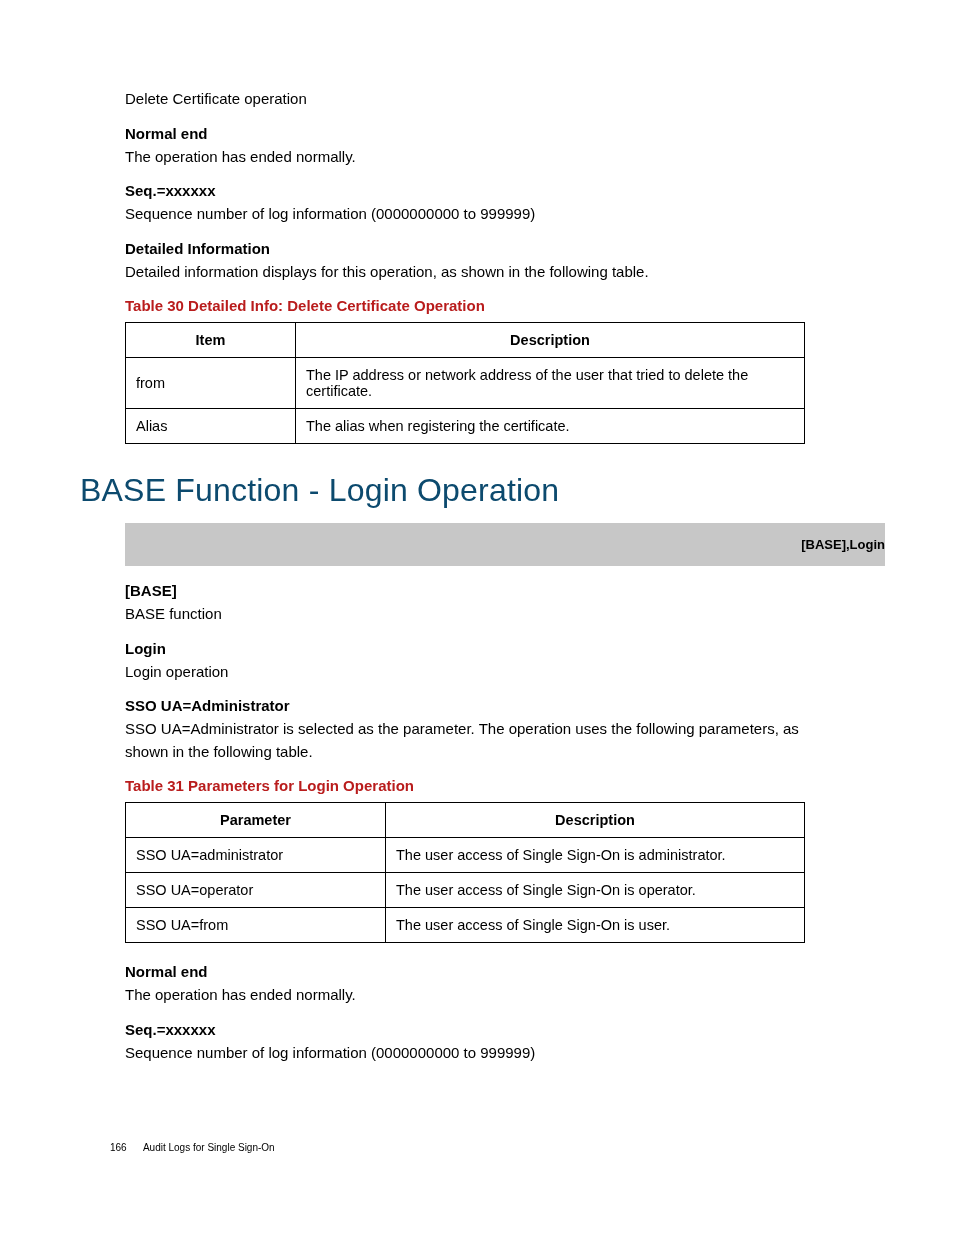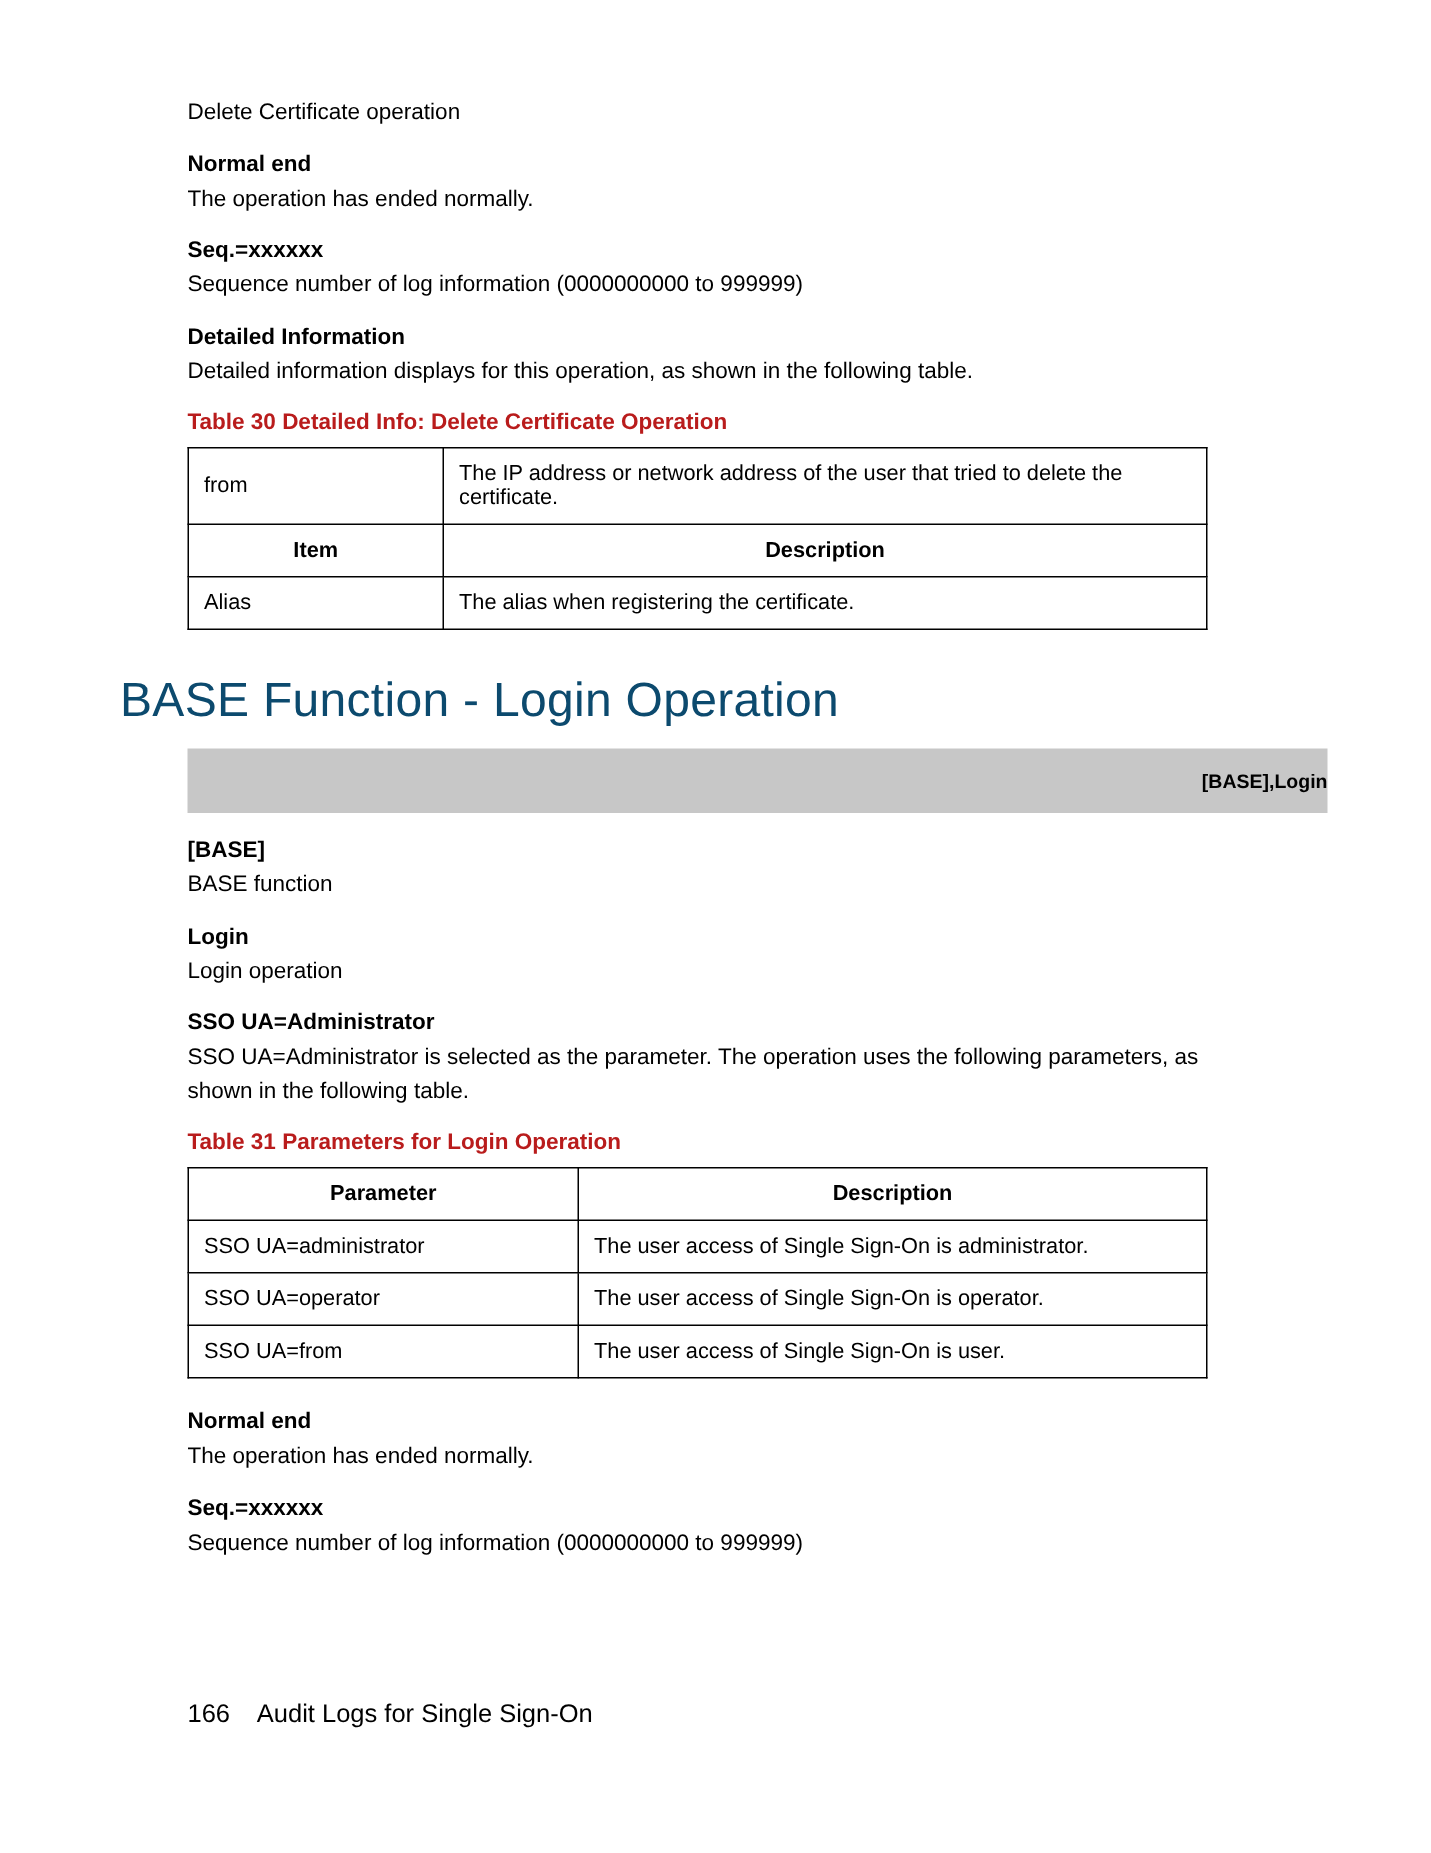--- a/index.html
+++ b/index.html
@@ -6,21 +6,21 @@
   html, body { margin: 0; padding: 0; }
   body {
     width: 954px;
     height: 1235px;
     background: #fff;
     font-family: Arial, Helvetica, sans-serif;
     color: #000;
     position: relative;
   }
   .page {
-    padding: 60px 125px 0 80px;
+    padding: 84px 125px 0 80px;
   }
   .content-block {
     margin-left: 45px;
   }
   .para {
     font-size: 15px;
     line-height: 1.5;
     margin: 4px 0 14px 0;
     font-weight: 400;
   }
@@ -66,22 +66,22 @@
     margin-left: 0;
     padding: 14px 0;
     text-align: right;
     font-size: 13px;
     font-weight: 700;
     margin-bottom: 16px;
   }
   .footer {
     position: absolute;
     bottom: 82px;
-    left: 125px;
-    font-size: 17px;
+    left: 110px;
+    font-size: 10px;
   }
   .footer .pnum { margin-right: 14px; }
 </style>
 </head>
 <body>
 
 <div class="page">
   <div class="content-block">
     <div class="para">Delete Certificate operation</div>
 
@@ -91,26 +91,26 @@
     <div class="bold-label">Seq.=xxxxxx</div>
     <div class="para">Sequence number of log information (0000000000 to 999999)</div>
 
     <div class="bold-label">Detailed Information</div>
     <div class="para">Detailed information displays for this operation, as shown in the following table.</div>
 
     <div class="table-caption">Table 30 Detailed Info: Delete Certificate Operation</div>
     <table class="t30">
       <tbody>
           <tr>
+        <th>Item</th>
+        <th>Description</th>
+      </tr>
+      <tr>
         <td>from</td>
         <td>The IP address or network address of the user that tried to delete the certificate.</td>
-      </tr>
-      <tr>
-        <th>Item</th>
-        <th>Description</th>
       </tr>
       <tr>
         <td>Alias</td>
         <td>The alias when registering the certificate.</td>
       </tr>
     </tbody>
       </table>
   </div>
 
   <div class="section-heading">BASE Function - Login Operation</div>

